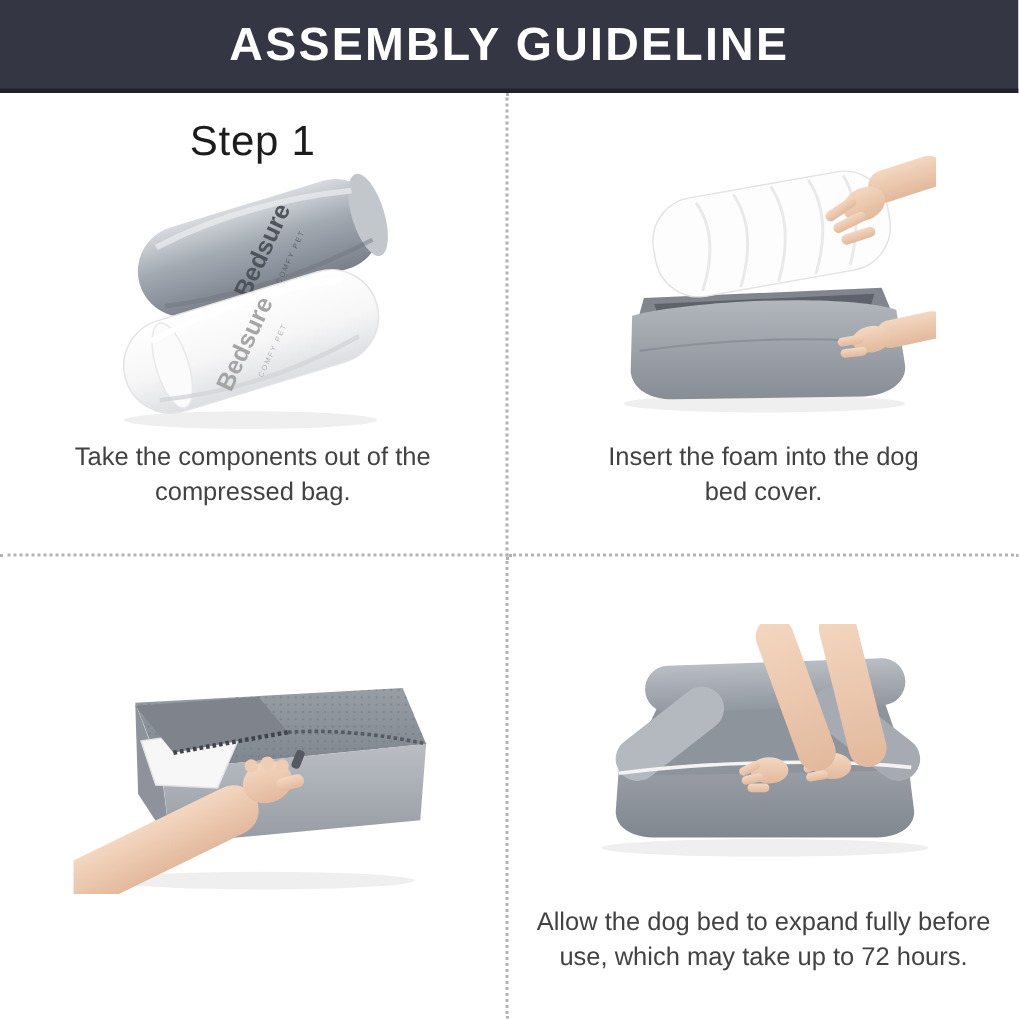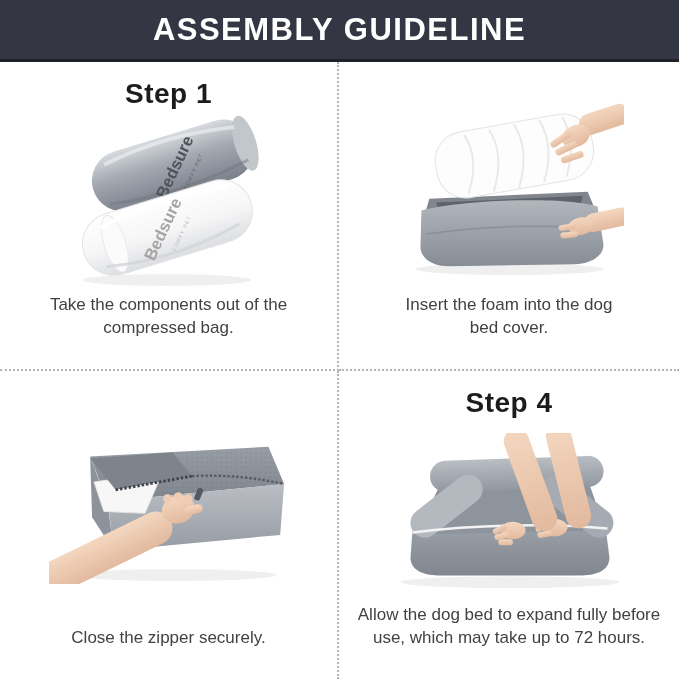--- a/index.html
+++ b/index.html
@@ -30,21 +30,21 @@
   .cell {
     box-sizing: border-box;
     display: flex; flex-direction: column; align-items: center;
     padding: 14px 10px 30px 10px;
   }
   .cell.b-right  { border-right: 2px dotted #b3b3b3; }
   .cell.b-bottom { border-bottom: 2px dotted #b3b3b3; }
 
   .step-title {
     margin: 2px 0 0 0;
-    font-size: 28px; font-weight: 700; color: #1c1c1c; letter-spacing: 0.5px;
+    font-size: 28px; font-weight: 400; color: #1c1c1c; letter-spacing: 0.5px;
   }
   .figure {
     flex: 1 1 auto; display: flex; align-items: center; justify-content: center;
     width: 100%;
   }
   .caption {
     margin: 0; text-align: center;
     font-size: 17px; line-height: 1.32; color: #424242; font-weight: 400;
   }
   .cap-1 { max-width: 272px; }
@@ -188,25 +188,23 @@
             <rect x="-20" y="112" width="152" height="34" rx="17" transform="rotate(-26 56 129)" fill="url(#s3-skin)"></rect>
             <ellipse cx="132" cy="84" rx="17" ry="14" transform="rotate(-18 132 84)" fill="url(#s3-skin)"></ellipse>
             <circle cx="121" cy="73" r="4.5" fill="#efcdb2"></circle>
             <circle cx="132" cy="71" r="4.5" fill="#efcdb2"></circle>
             <circle cx="142" cy="73" r="4.5" fill="#efcdb2"></circle>
             <rect x="138" y="80" width="19" height="9" rx="4.5" transform="rotate(-14 147 84)" fill="url(#s3-skin)"></rect>
             <rect x="150" y="62" width="6" height="13" rx="2.5" transform="rotate(22 153 68)" fill="#555a61"></rect>
           </g>
         </svg>
       </div>
-      <p class="caption cap-3">Close the zipper securely.</p>
     </section>
 
     <section class="cell">
-      <h2 class="step-title">Step 4</h2>
       <div class="figure">
         <svg viewBox="0 0 270 162" width="264" height="158">
           <defs>
             <linearGradient id="s4-bolster" x1="0" y1="0" x2="0" y2="1">
               <stop offset="0" stop-color="#b9bdc4"></stop>
               <stop offset="1" stop-color="#9298a0"></stop>
             </linearGradient>
             <linearGradient id="s4-base" x1="0" y1="0" x2="0" y2="1">
               <stop offset="0" stop-color="#9ba0a8"></stop>
               <stop offset="1" stop-color="#81878f"></stop>

